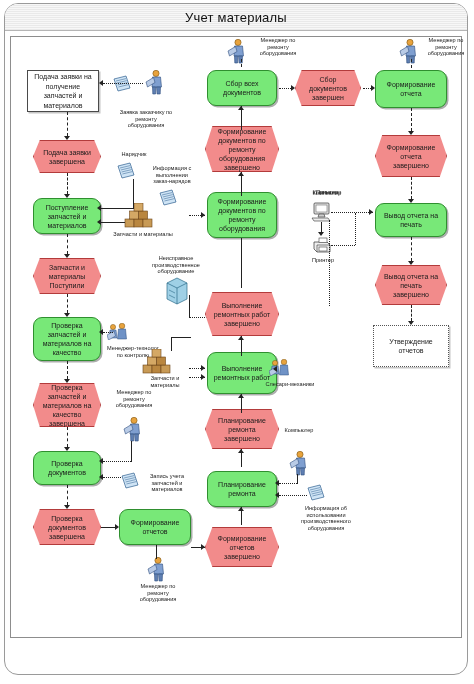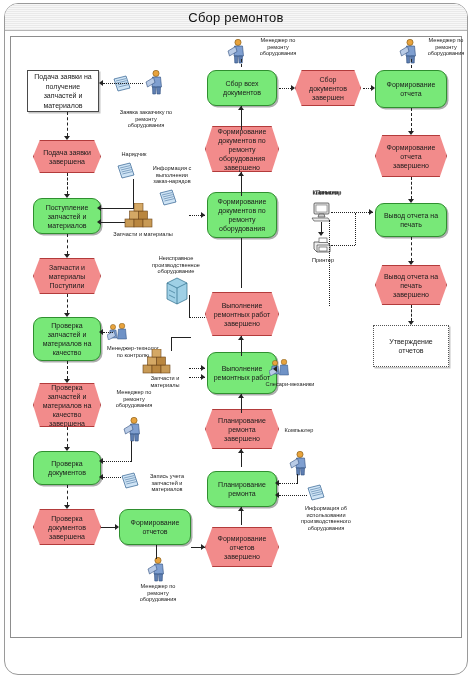--- a/index.html
+++ b/index.html
@@ -102,21 +102,21 @@
   .ico svg{display:block;}
 </style>
 </head>
 <body>
 
 <div id="page">
 
   <div class="outer-frame"></div>
 
   <div class="title-band">
-    <span class="t">Сбор ремонтов</span>
+    <span class="t">Учет материалы</span>
   </div>
 
   <div class="canvas">
 
     <svg width="0" height="0" style="position:absolute">
       <defs>
         <g id="g-person">
           <ellipse cx="11" cy="3.4" rx="3.1" ry="3.1" fill="#e8a33d" stroke="#7a5210" stroke-width=".6"></ellipse>
           <path d="M7.5 7 L15.5 7 L16.5 17 L7 17 Z" fill="#7f9fd0" stroke="#2d4d7d" stroke-width=".6"></path>
           <path d="M1 12 L8.5 7.5 L10 12.5 L2.5 17 Z" fill="#b9cbe6" stroke="#2d4d7d" stroke-width=".6"></path>

